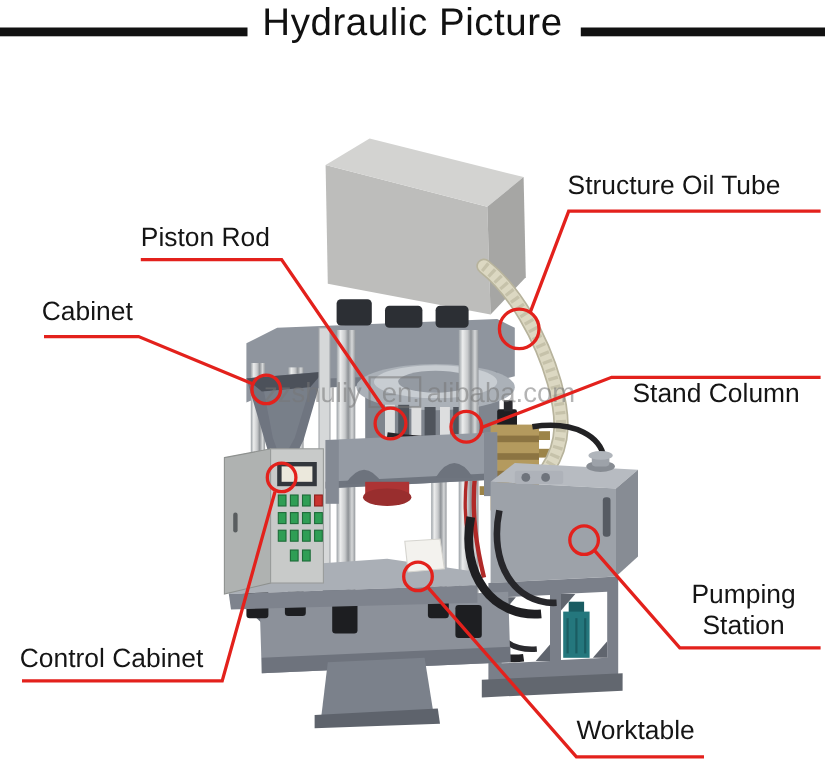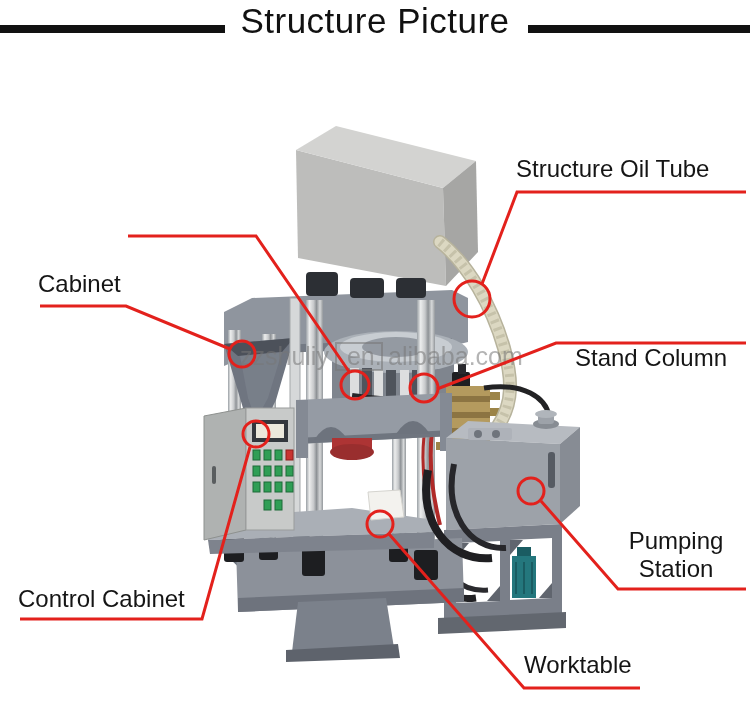--- a/index.html
+++ b/index.html
@@ -24,21 +24,21 @@
   .label-stand{left:556px;top:308px;width:190px;text-align:center;margin-top:36px;}
   .label-cabinet{left:18px;top:585px;}
   .label-pumping{left:606px;top:527px;width:140px;text-align:center;white-space:normal;}
   .label-worktable{left:524px;top:651px;}
 </style>
 </head>
 <body>
 
 <div class="canvas">
 
-  <div class="title">Structure Picture</div>
+  <div class="title">Hydraulic Picture</div>
   <div class="bar bar-left"></div>
   <div class="bar bar-right"></div>
 
   <svg class="scene" width="750" height="709" viewBox="0 0 750 709">
     <defs>
       <linearGradient id="chrome" x1="0" y1="0" x2="1" y2="0">
         <stop offset="0" stop-color="#9aa0a5"></stop>
         <stop offset="0.2" stop-color="#eceded"></stop>
         <stop offset="0.45" stop-color="#c7c9cb"></stop>
         <stop offset="0.62" stop-color="#8e9296"></stop>
@@ -253,19 +253,20 @@
 
       <polyline points="746,589 618,589 541,501"></polyline>
       <circle cx="531" cy="491" r="13"></circle>
 
       <polyline points="640,688 524,688 389,534"></polyline>
       <circle cx="380" cy="524" r="13"></circle>
     </g>
   </svg>
 
   <div class="label label-hydraulic">Structure Oil Tube</div>
+  <div class="label label-piston">Piston Rod</div>
   <div class="label label-hopper">Cabinet</div>
   <div class="label label-stand">Stand Column</div>
   <div class="label label-cabinet">Control Cabinet</div>
   <div class="label label-pumping">Pumping Station</div>
   <div class="label label-worktable">Worktable</div>
 
 </div>
 
 </body></html>

